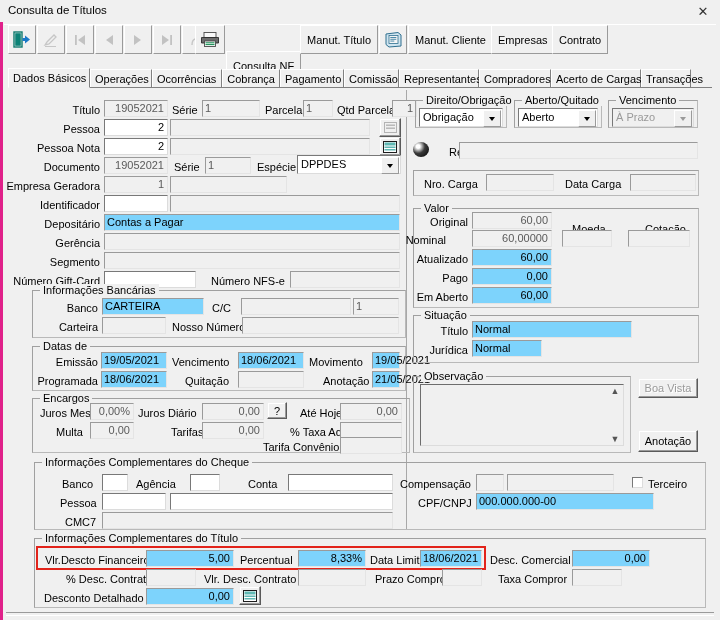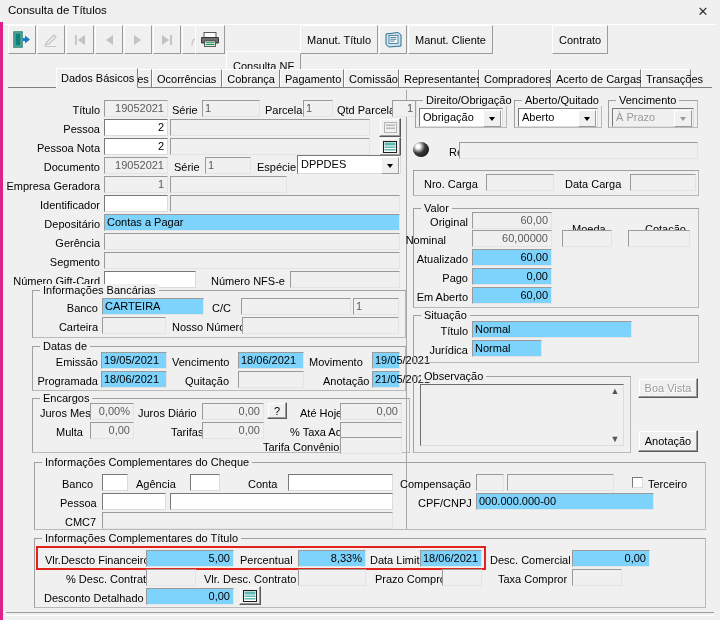--- a/index.html
+++ b/index.html
@@ -160,27 +160,30 @@
         <path d="M2 3 L14 1.5 L17 4 L17 15 L5 16 L2 13.5 Z" fill="#cfe4ef" stroke="#2f6f8f" stroke-width="1"></path>
         <rect x="5" y="4.5" width="9" height="8" fill="#f5f5f5" stroke="#2f6f8f" stroke-width="0.8"></rect>
         <rect x="6.3" y="6" width="6" height="0.9" fill="#3b7ea0"></rect>
         <rect x="6.3" y="7.8" width="6" height="0.9" fill="#3b7ea0"></rect>
         <rect x="6.3" y="9.6" width="4" height="0.9" fill="#3b7ea0"></rect>
       </svg>
     </div>
     <div class="tb btn" style="left:404px;">
       <span class="lbl">Manut. Cliente</span>
     </div>
+    <div class="tb btn" style="left:487px;">
+      <span class="lbl">Empresas</span>
+    </div>
     <div class="tb btn" style="left:548px;">
       <span class="lbl">Contrato</span>
     </div>
   </div>
 
   <div class="tabstrip">
-    <div class="tab sel" style="left:0;width:82px;margin-left:48px;">
+    <div class="tab sel" style="left:0;width:82px;">
       <span>Dados Básicos</span>
       </div>
     <div class="tab" style="left:82px;width:62px;">
       <span>Operações</span>
       </div>
     <div class="tab" style="left:144px;width:70px;">
       <span>Ocorrências</span>
       </div>
     <div class="tab" style="left:214px;width:58px;justify-content:flex-end;">
       <span>Cobrança</span>

